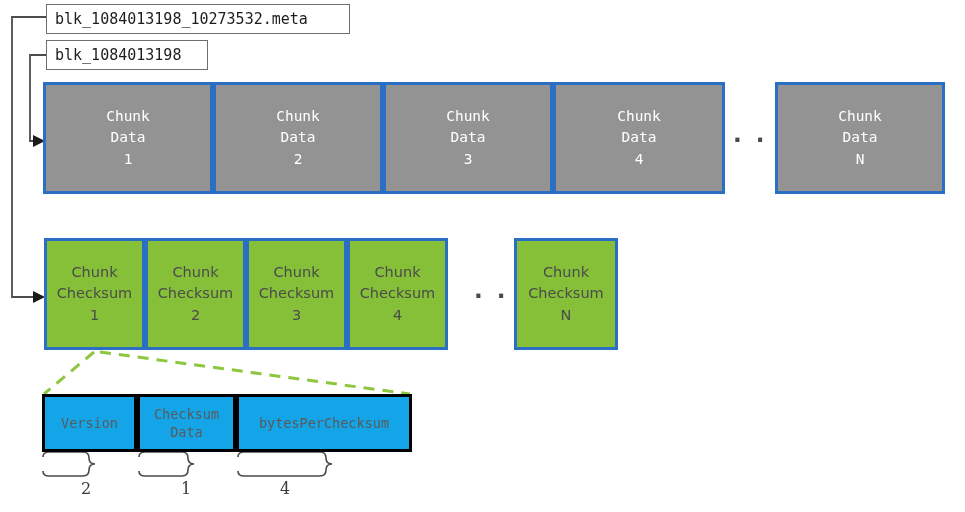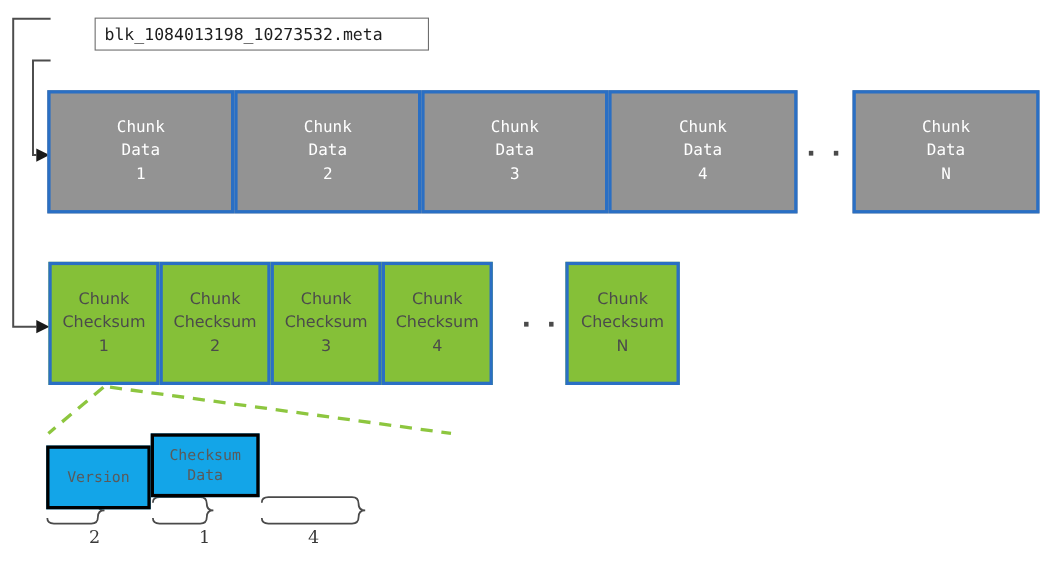--- a/index.html
+++ b/index.html
@@ -5,21 +5,21 @@
   html,body{margin:0;padding:0;background:#ffffff;}
   body{width:965px;height:512px;position:relative;overflow:hidden;
        font-family:"DejaVu Sans",sans-serif;}
   .stage{position:absolute;left:0;top:0;width:965px;height:512px;}
 
   
   .label-box{position:absolute;background:#ffffff;border:1.6px solid #6e6e6e;
              box-sizing:border-box;display:flex;align-items:center;
              padding:0 8px;font-family:"DejaVu Sans Mono",monospace;
              font-size:15px;color:#1d1d1d;letter-spacing:0px;white-space:nowrap;}
-  #meta-label{left:46px;top:16px;width:304px;height:30px;margin-left:40px;}
+  #meta-label{left:46px;top:4px;width:304px;height:30px;}
   #blk-label{left:46px;top:40px;width:162px;height:30px;}
 
   
   .connectors{position:absolute;left:0;top:0;width:965px;height:512px;
               pointer-events:none;}
 
   
   .data-box{position:absolute;top:82px;height:112px;background:#939393;
             border:3px solid #2a6fc4;box-sizing:border-box;
             display:flex;flex-direction:column;align-items:center;
@@ -51,20 +51,21 @@
   .brace-num{position:absolute;font-family:"DejaVu Serif",serif;
              font-size:16px;color:#3a3a3a;text-align:center;}
 </style>
 </head>
 <body>
 
 <div class="stage">
 
   <div class="label-box" id="meta-label">blk_1084013198_10273532.meta</div>
 
+  <div class="label-box" id="blk-label">blk_1084013198</div>
 
   <svg class="connectors" viewBox="0 0 965 512" width="965" height="512">
 
     <path d="M46,17 L12,17 L12,297 L33,297" fill="none" stroke="#4d4d4d" stroke-width="1.8"></path>
     <polygon points="33,291 45,297 33,303" fill="#1a1a1a"></polygon>
 
     <path d="M46,55 L30,55 L30,141 L33,141" fill="none" stroke="#4d4d4d" stroke-width="1.8"></path>
     <polygon points="33,135 45,141 33,147" fill="#1a1a1a"></polygon>
 
     <line x1="94" y1="352" x2="44" y2="394" stroke="#8dc63f" stroke-width="3" stroke-dasharray="11,8"></line>
@@ -126,25 +127,28 @@
   </div>
 
   <div class="dots" style="left:474px;top:283px;">· · ·</div>
 
   <div class="ck-box" style="left:514px;width:104px;">
     <span>Chunk</span>
     <span>Checksum</span>
     <span>N</span>
   </div>
 
-  <div class="hdr-box" style="left:42px;width:95px;margin-top:11px;">
+  <div class="hdr-box" style="left:42px;width:95px;">
     <span>Version</span>
   </div>
   <div class="hdr-box" style="left:137px;width:99px;">
     <span>Checksum</span>
     <span>Data</span>
+  </div>
+  <div class="hdr-box" style="left:236px;width:176px;">
+    <span>bytesPerChecksum</span>
   </div>
 
   <div class="brace-num" style="left:66px;top:479px;width:40px;">2</div>
   <div class="brace-num" style="left:166px;top:479px;width:40px;">1</div>
   <div class="brace-num" style="left:265px;top:479px;width:40px;">4</div>
 
 </div>
 
 </body></html>

